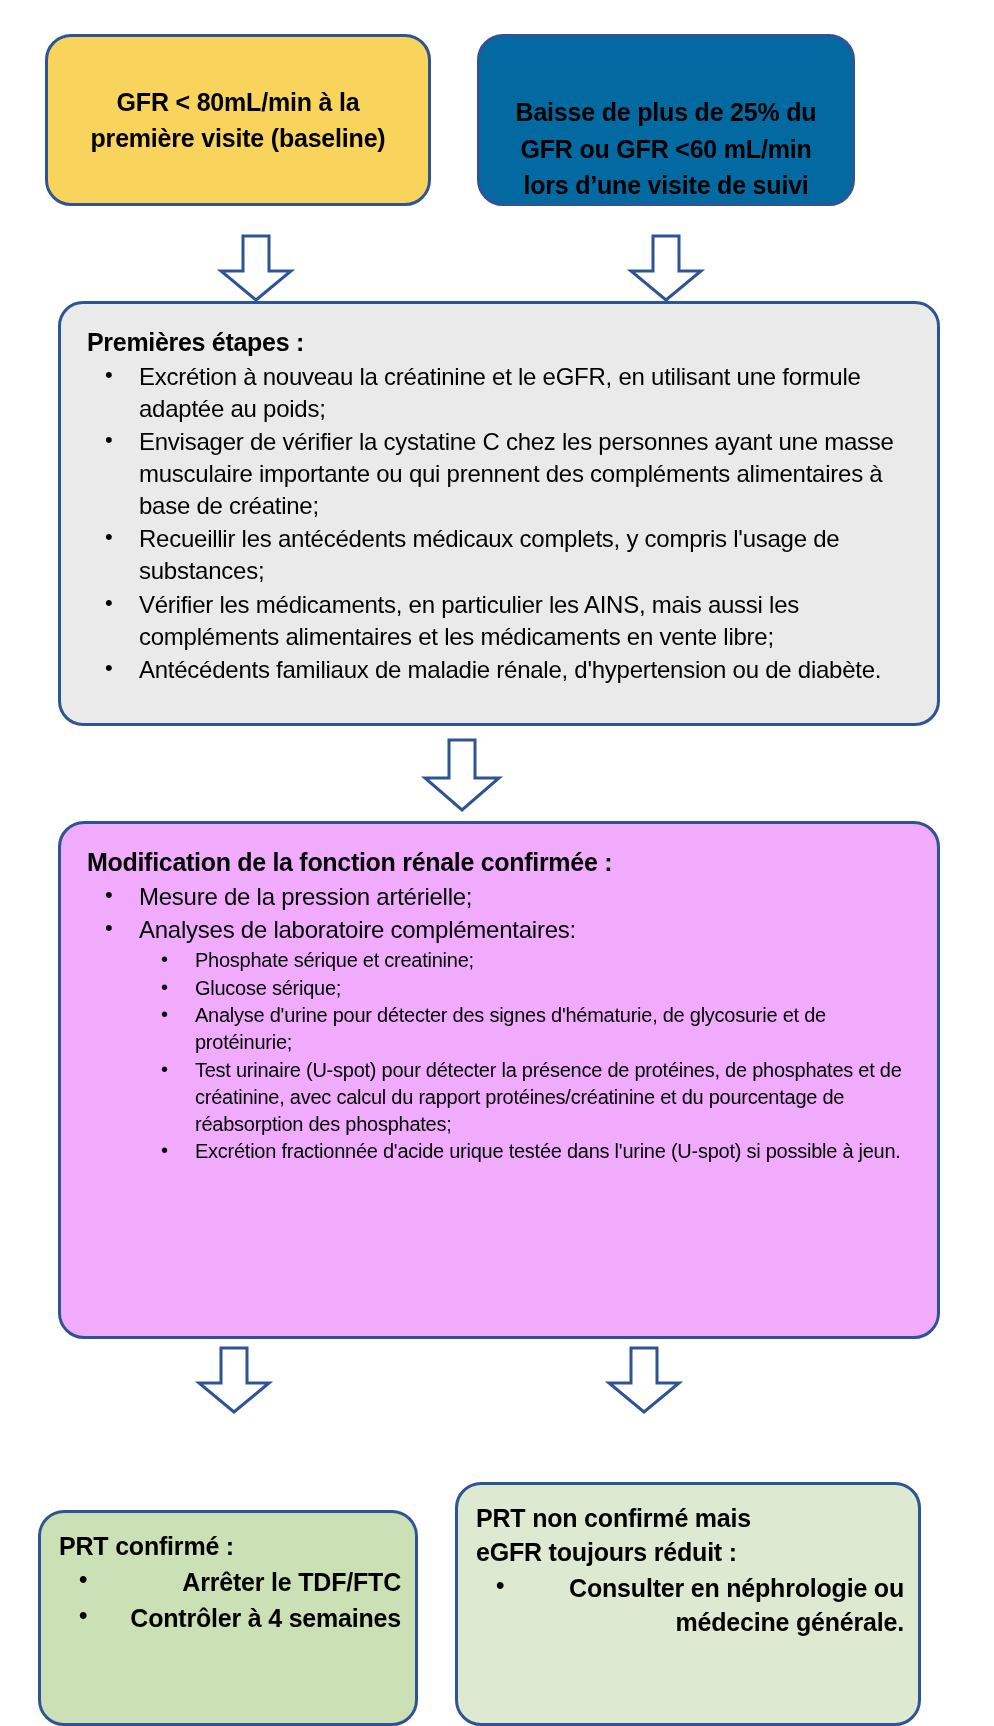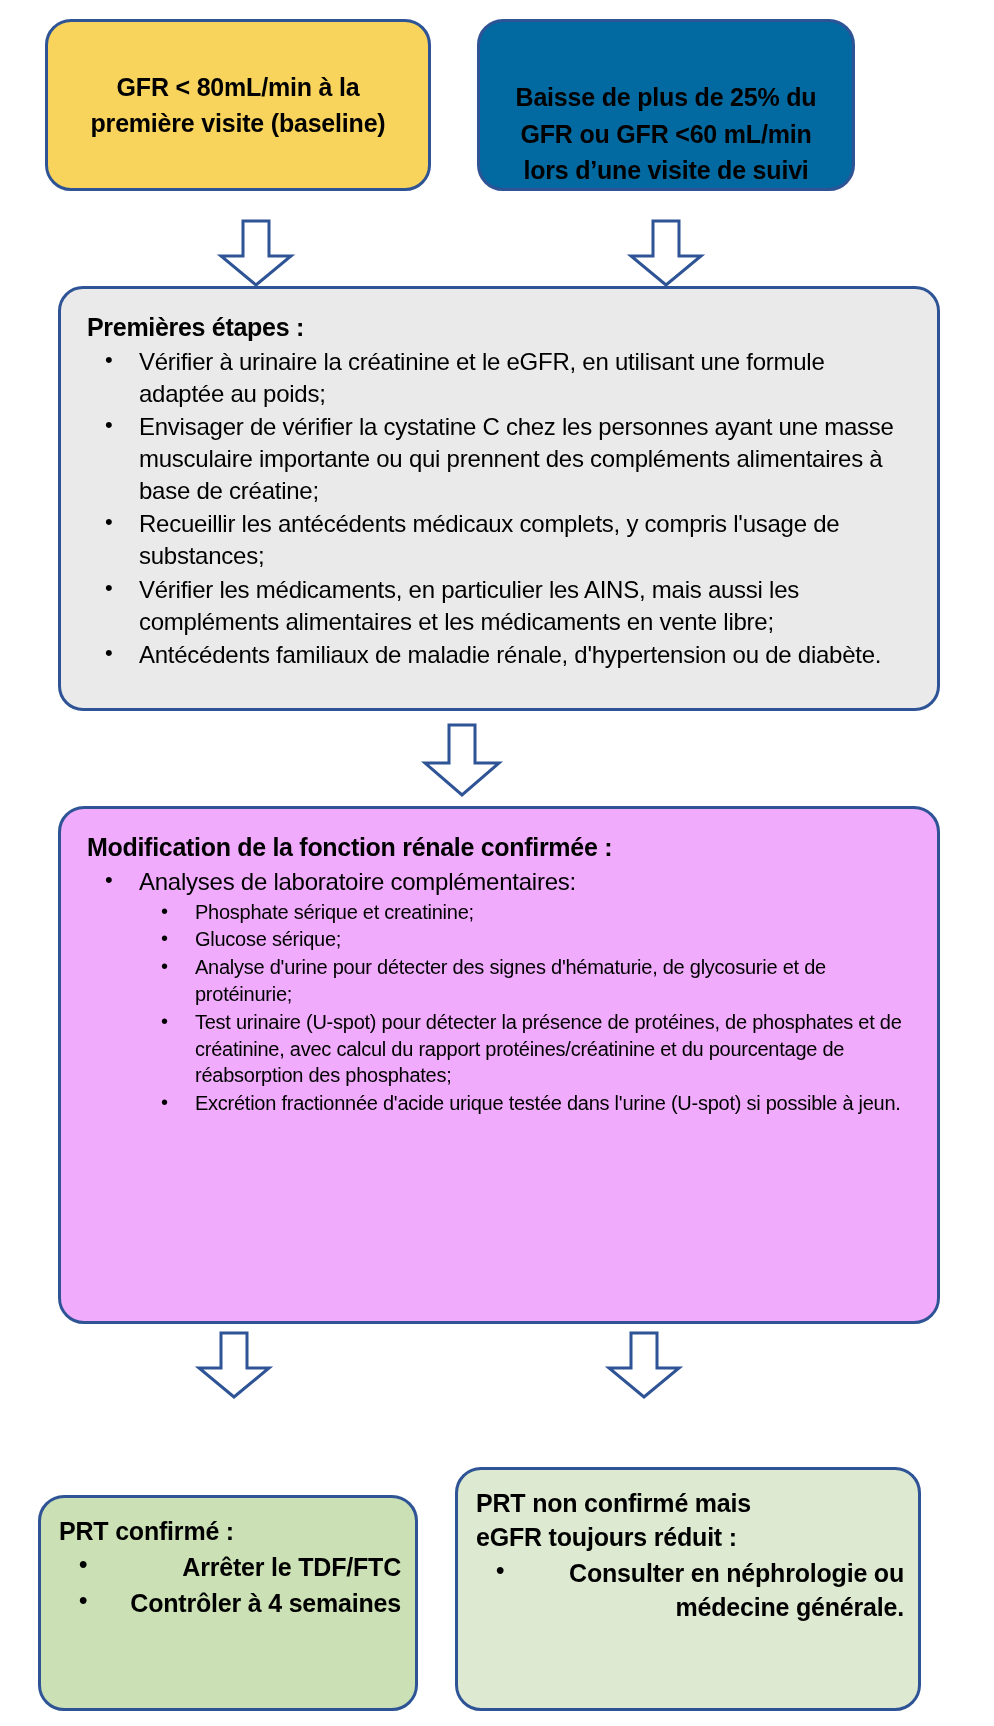--- a/index.html
+++ b/index.html
@@ -9,21 +9,21 @@
   }
   body {
     width: 994px;
     height: 1726px;
     position: relative;
     font-family: "Liberation Sans", sans-serif;
     overflow: hidden;
   }
   .canvas {
     position: absolute;
-    left: 0; top: 1px;
+    left: 0; top: 16px;
     width: 994px;
     height: 1454px;
   }
   .box {
     position: absolute;
     box-sizing: border-box;
     border: 3px solid #2E5496;
     border-radius: 26px;
     color: #000000;
   }
@@ -193,37 +193,38 @@
 
   <div class="arrow" style="left:628px; top:218px;">
     <svg width="76" height="68" viewBox="0 0 76 68" aria-hidden="true">
       <polygon points="25,2 51,2 51,37 73,37 38,66 3,37 25,37"></polygon>
     </svg>
   </div>
 
   <div class="box" id="box-first-steps">
     <div class="blk-title">Premières étapes :</div>
     <ul class="lvl1">
-      <li>Vérifier à urinaire la créatinine et le eGFR, en utilisant une formule adaptée au poids;</li>
+      <li>Excrétion à nouveau la créatinine et le eGFR, en utilisant une formule adaptée au poids;</li>
       <li>Envisager de vérifier la cystatine C chez les personnes ayant une masse musculaire importante ou qui prennent des compléments alimentaires à base de créatine;</li>
       <li>Recueillir les antécédents médicaux complets, y compris l'usage de substances;</li>
       <li>Vérifier les médicaments, en particulier les AINS, mais aussi les compléments alimentaires et les médicaments en vente libre;</li>
       <li>Antécédents familiaux de maladie rénale, d'hypertension ou de diabète.</li>
     </ul>
   </div>
 
   <div class="arrow" style="left:422px; top:722px;">
     <svg width="80" height="74" viewBox="0 0 80 74" aria-hidden="true">
       <polygon points="27,2 53,2 53,40 77,40 40,72 3,40 27,40"></polygon>
     </svg>
   </div>
 
   <div class="box" id="box-confirmed">
     <div class="blk-title">Modification de la fonction rénale confirmée :</div>
     <ul class="lvl1">
+      <li>Mesure de la pression artérielle;</li>
       <li>Analyses de laboratoire complémentaires:</li>
     </ul>
     <div class="sublist-wrap">
       <ul class="lvl2">
         <li>Phosphate sérique et creatinine;</li>
         <li>Glucose sérique;</li>
         <li>Analyse d'urine pour détecter des signes d'hématurie, de glycosurie et de protéinurie;</li>
         <li>Test urinaire (U-spot) pour détecter la présence de protéines, de phosphates et de créatinine, avec calcul du rapport protéines/créatinine et du pourcentage de réabsorption des phosphates;</li>
         <li>Excrétion fractionnée d'acide urique testée dans l'urine (U-spot) si possible à jeun.</li>
       </ul>

